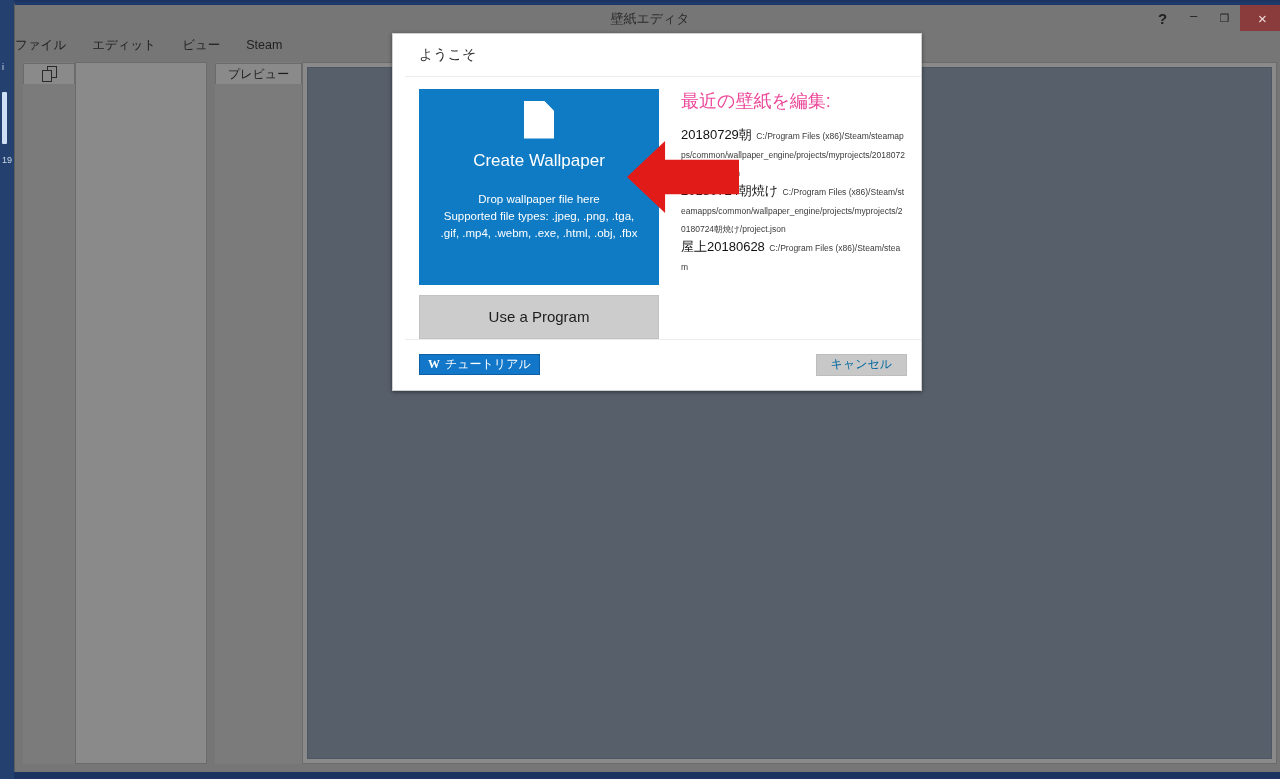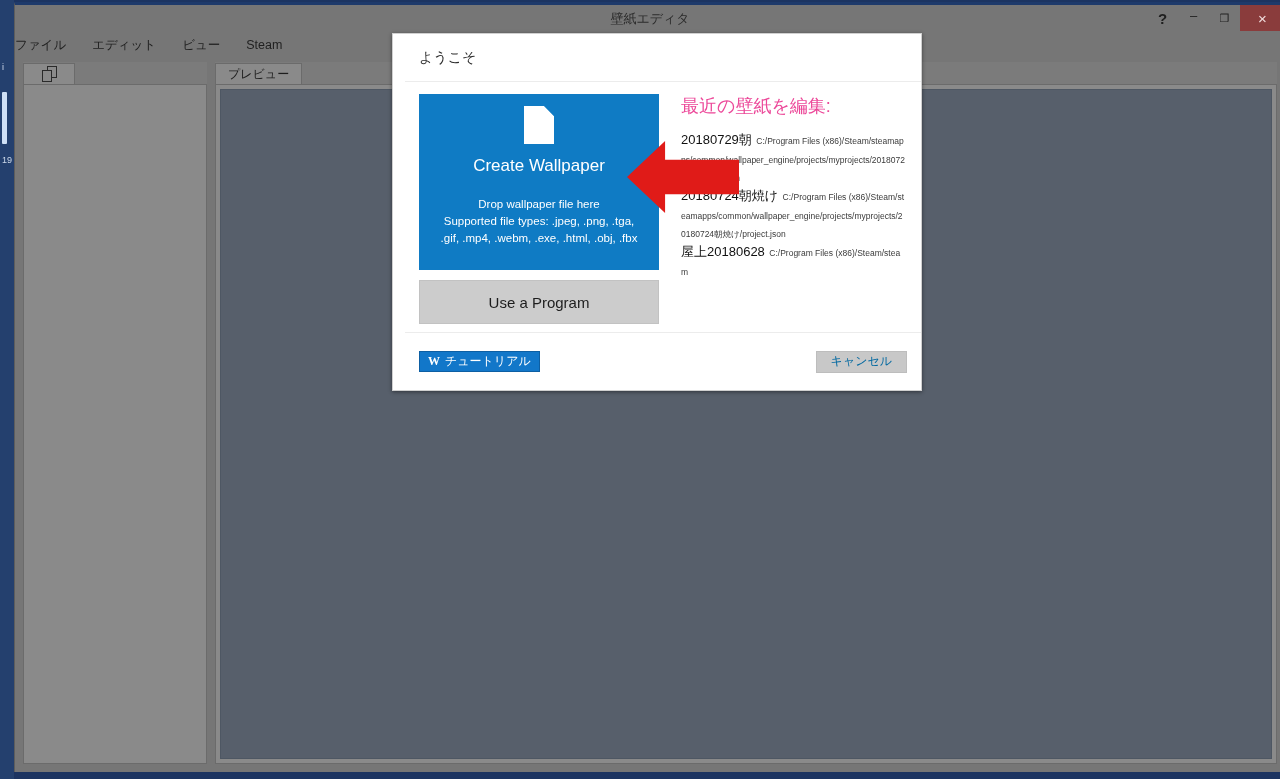--- a/index.html
+++ b/index.html
@@ -72,21 +72,21 @@
 
   
   .panes {
     position: absolute; left: 0; top: 57px; right: 0; bottom: 0;
     padding: 0 8px 8px 8px; box-sizing: border-box;
     display: flex; gap: 8px;
   }
 
   .pane {
     background: #7b7b7b;
-    display: flex; flex-direction: column;
+    display: flex; flex-direction: row;
   }
   .pane-left { width: 184px; }
   .pane-right { flex: 1; }
 
   .tabstrip {
     height: 22px; display: flex; align-items: flex-end;
   }
   .tab {
     height: 21px; background: #8a8a8a;
     border: 1px solid #6b6b6b; border-bottom: none;
@@ -138,21 +138,21 @@
   .dialog-title { font-size: 14px; color: #2c2c2c; }
 
   .dialog-body {
     flex: 1; display: flex; padding: 12px 14px 0 14px;
     box-sizing: border-box;
   }
 
   .left-col { width: 240px; display: flex; flex-direction: column; }
 
   .create-panel {
-    height: 176px; background: #0f7bc4;
+    height: 196px; background: #0f7bc4;
     color: #ffffff; display: flex; flex-direction: column;
     align-items: center; justify-content: flex-start;
     padding-top: 12px; box-sizing: border-box;
     cursor: pointer;
   }
   .doc-icon { width: 30px; height: 38px; position: relative; margin-bottom: 12px; }
   .doc-icon .body {
     position: absolute; left: 0; top: 0; width: 30px; height: 38px;
     background: #ffffff;
     clip-path: polygon(0 0, 68% 0, 100% 26%, 100% 100%, 0 100%);

